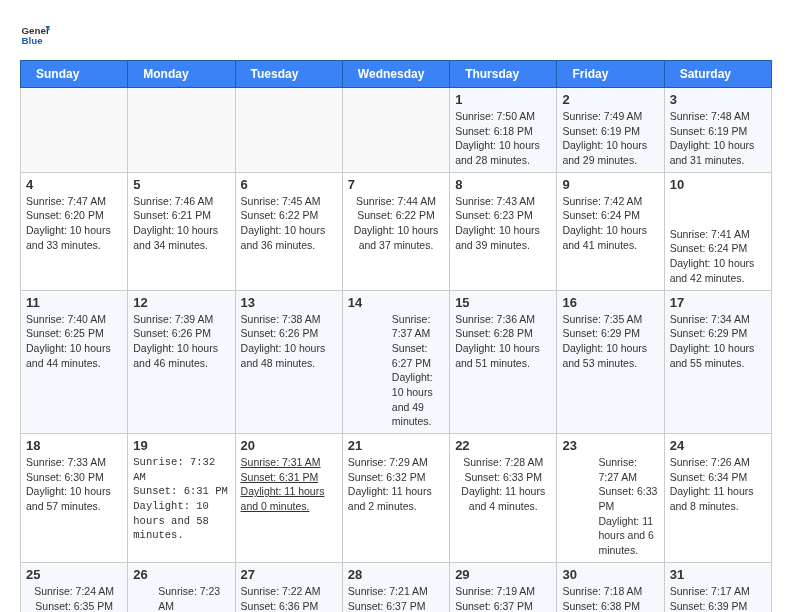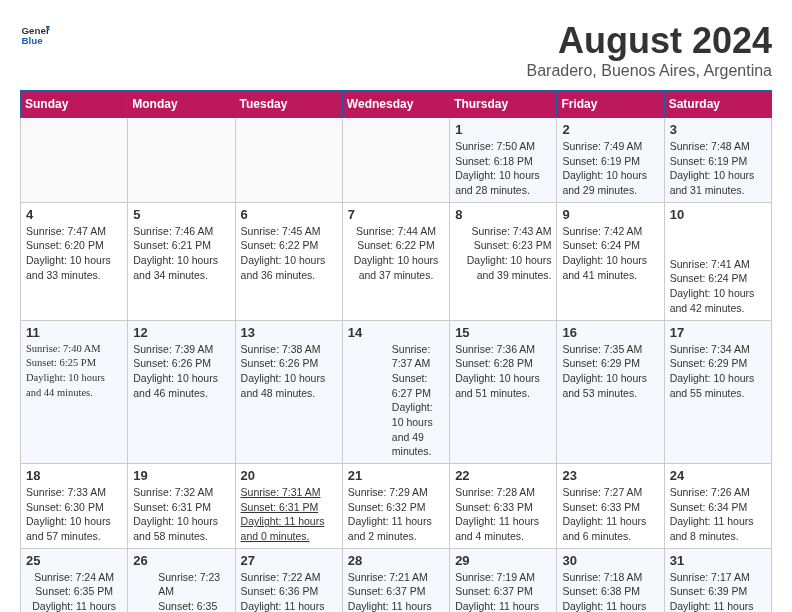--- a/index.html
+++ b/index.html
@@ -37,23 +37,23 @@
       font-size: 16px;
       color: #555;
       font-weight: normal;
     }
     .calendar {
       width: 100%;
       border-collapse: collapse;
       font-size: 11px;
     }
     .calendar thead th {
-      background: #be185d;
+      background: #3b82f6;
       color: #fff;
-      padding: 6px 4px;
+      padding: 6px 15px;
       text-align: left;
       font-size: 12px;
       border: 1px solid #1a5fa8;
     }
     .calendar tbody td {
       border: 1px solid #ccc;
       padding: 4px 5px;
       vertical-align: top;
       background: #fff;
       width: calc(100% / 7);
@@ -83,24 +83,20 @@
 </head>
 <body>
 
 <div class="header">
   <div class="logo">
     <svg class="logo-icon" viewBox="0 0 40 40">
       <text x="2" y="18" font-size="13" font-weight="bold" fill="#333">General</text>
       <text x="2" y="32" font-size="13" font-weight="bold" fill="#1a5fa8">Blue</text>
       <polygon points="34,8 40,8 37,14" fill="#1a5fa8"></polygon>
     </svg>
-  </div>
-  <div class="title-block">
-    <h1>August 2024</h1>
-    <h2>Baradero, Buenos Aires, Argentina</h2>
   </div>
 </div>
 
 <table class="calendar">
   <thead>
     <tr>
     <th>Sunday</th>
         <th>Monday</th>
         <th>Tuesday</th>
         <th>Wednesday</th>
@@ -154,41 +150,41 @@
 Daylight: 10 hours and 36 minutes.</div>
         </td>
         <td>
           <span class="day-number">7</span>
           <div class="day-info" style="white-space: pre-line; text-align: center;">Sunrise: 7:44 AM
 Sunset: 6:22 PM
 Daylight: 10 hours and 37 minutes.</div>
         </td>
         <td>
           <span class="day-number">8</span>
-          <div class="day-info" style="white-space: pre-line; text-align: right;">Sunrise: 7:43 AM
+          <div class="day-info" style="white-space: pre-line;">Sunrise: 7:43 AM
 Sunset: 6:23 PM
 Daylight: 10 hours and 39 minutes.</div>
         </td>
         <td>
           <span class="day-number">9</span>
           <div class="day-info" style="white-space: pre-line;">Sunrise: 7:42 AM
 Sunset: 6:24 PM
 Daylight: 10 hours and 41 minutes.</div>
         </td>
         <td>
           <span class="day-number">10</span>
           <div class="day-info" style="white-space: pre-line; margin-top: 35px;">Sunrise: 7:41 AM
 Sunset: 6:24 PM
 Daylight: 10 hours and 42 minutes.</div>
         </td>
       </tr>
       <tr>
         <td>
           <span class="day-number">11</span>
-          <div class="day-info" style="white-space: pre-line; font-family: Liberation Serif, serif;">Sunrise: 7:40 AM
+          <div class="day-info" style="white-space: pre-line;">Sunrise: 7:40 AM
 Sunset: 6:25 PM
 Daylight: 10 hours and 44 minutes.</div>
         </td>
         <td>
           <span class="day-number">12</span>
           <div class="day-info" style="white-space: pre-line;">Sunrise: 7:39 AM
 Sunset: 6:26 PM
 Daylight: 10 hours and 46 minutes.</div>
         </td>
         <td>
@@ -224,45 +220,45 @@
       </tr>
       <tr>
         <td>
           <span class="day-number">18</span>
           <div class="day-info" style="white-space: pre-line;">Sunrise: 7:33 AM
 Sunset: 6:30 PM
 Daylight: 10 hours and 57 minutes.</div>
         </td>
         <td>
           <span class="day-number">19</span>
-          <div class="day-info" style="white-space: pre-line;">Sunrise: 7:32 AM
+          <div class="day-info" style="white-space: pre-line; font-family: Liberation Mono, monospace;">Sunrise: 7:32 AM
 Sunset: 6:31 PM
 Daylight: 10 hours and 58 minutes.</div>
         </td>
         <td>
           <span class="day-number">20</span>
           <div class="day-info" style="white-space: pre-line; text-decoration: underline;">Sunrise: 7:31 AM
 Sunset: 6:31 PM
 Daylight: 11 hours and 0 minutes.</div>
         </td>
         <td>
           <span class="day-number">21</span>
           <div class="day-info" style="white-space: pre-line;">Sunrise: 7:29 AM
 Sunset: 6:32 PM
 Daylight: 11 hours and 2 minutes.</div>
         </td>
         <td>
           <span class="day-number">22</span>
-          <div class="day-info" style="white-space: pre-line;">Sunrise: 7:28 AM
+          <div class="day-info" style="white-space: pre-line; text-align: center;">Sunrise: 7:28 AM
 Sunset: 6:33 PM
 Daylight: 11 hours and 4 minutes.</div>
         </td>
         <td>
           <span class="day-number">23</span>
-          <div class="day-info" style="white-space: pre-line;">Sunrise: 7:27 AM
+          <div class="day-info" style="white-space: pre-line; margin-left: 36px;">Sunrise: 7:27 AM
 Sunset: 6:33 PM
 Daylight: 11 hours and 6 minutes.</div>
         </td>
         <td>
           <span class="day-number">24</span>
           <div class="day-info" style="white-space: pre-line;">Sunrise: 7:26 AM
 Sunset: 6:34 PM
 Daylight: 11 hours and 8 minutes.</div>
         </td>
       </tr>

